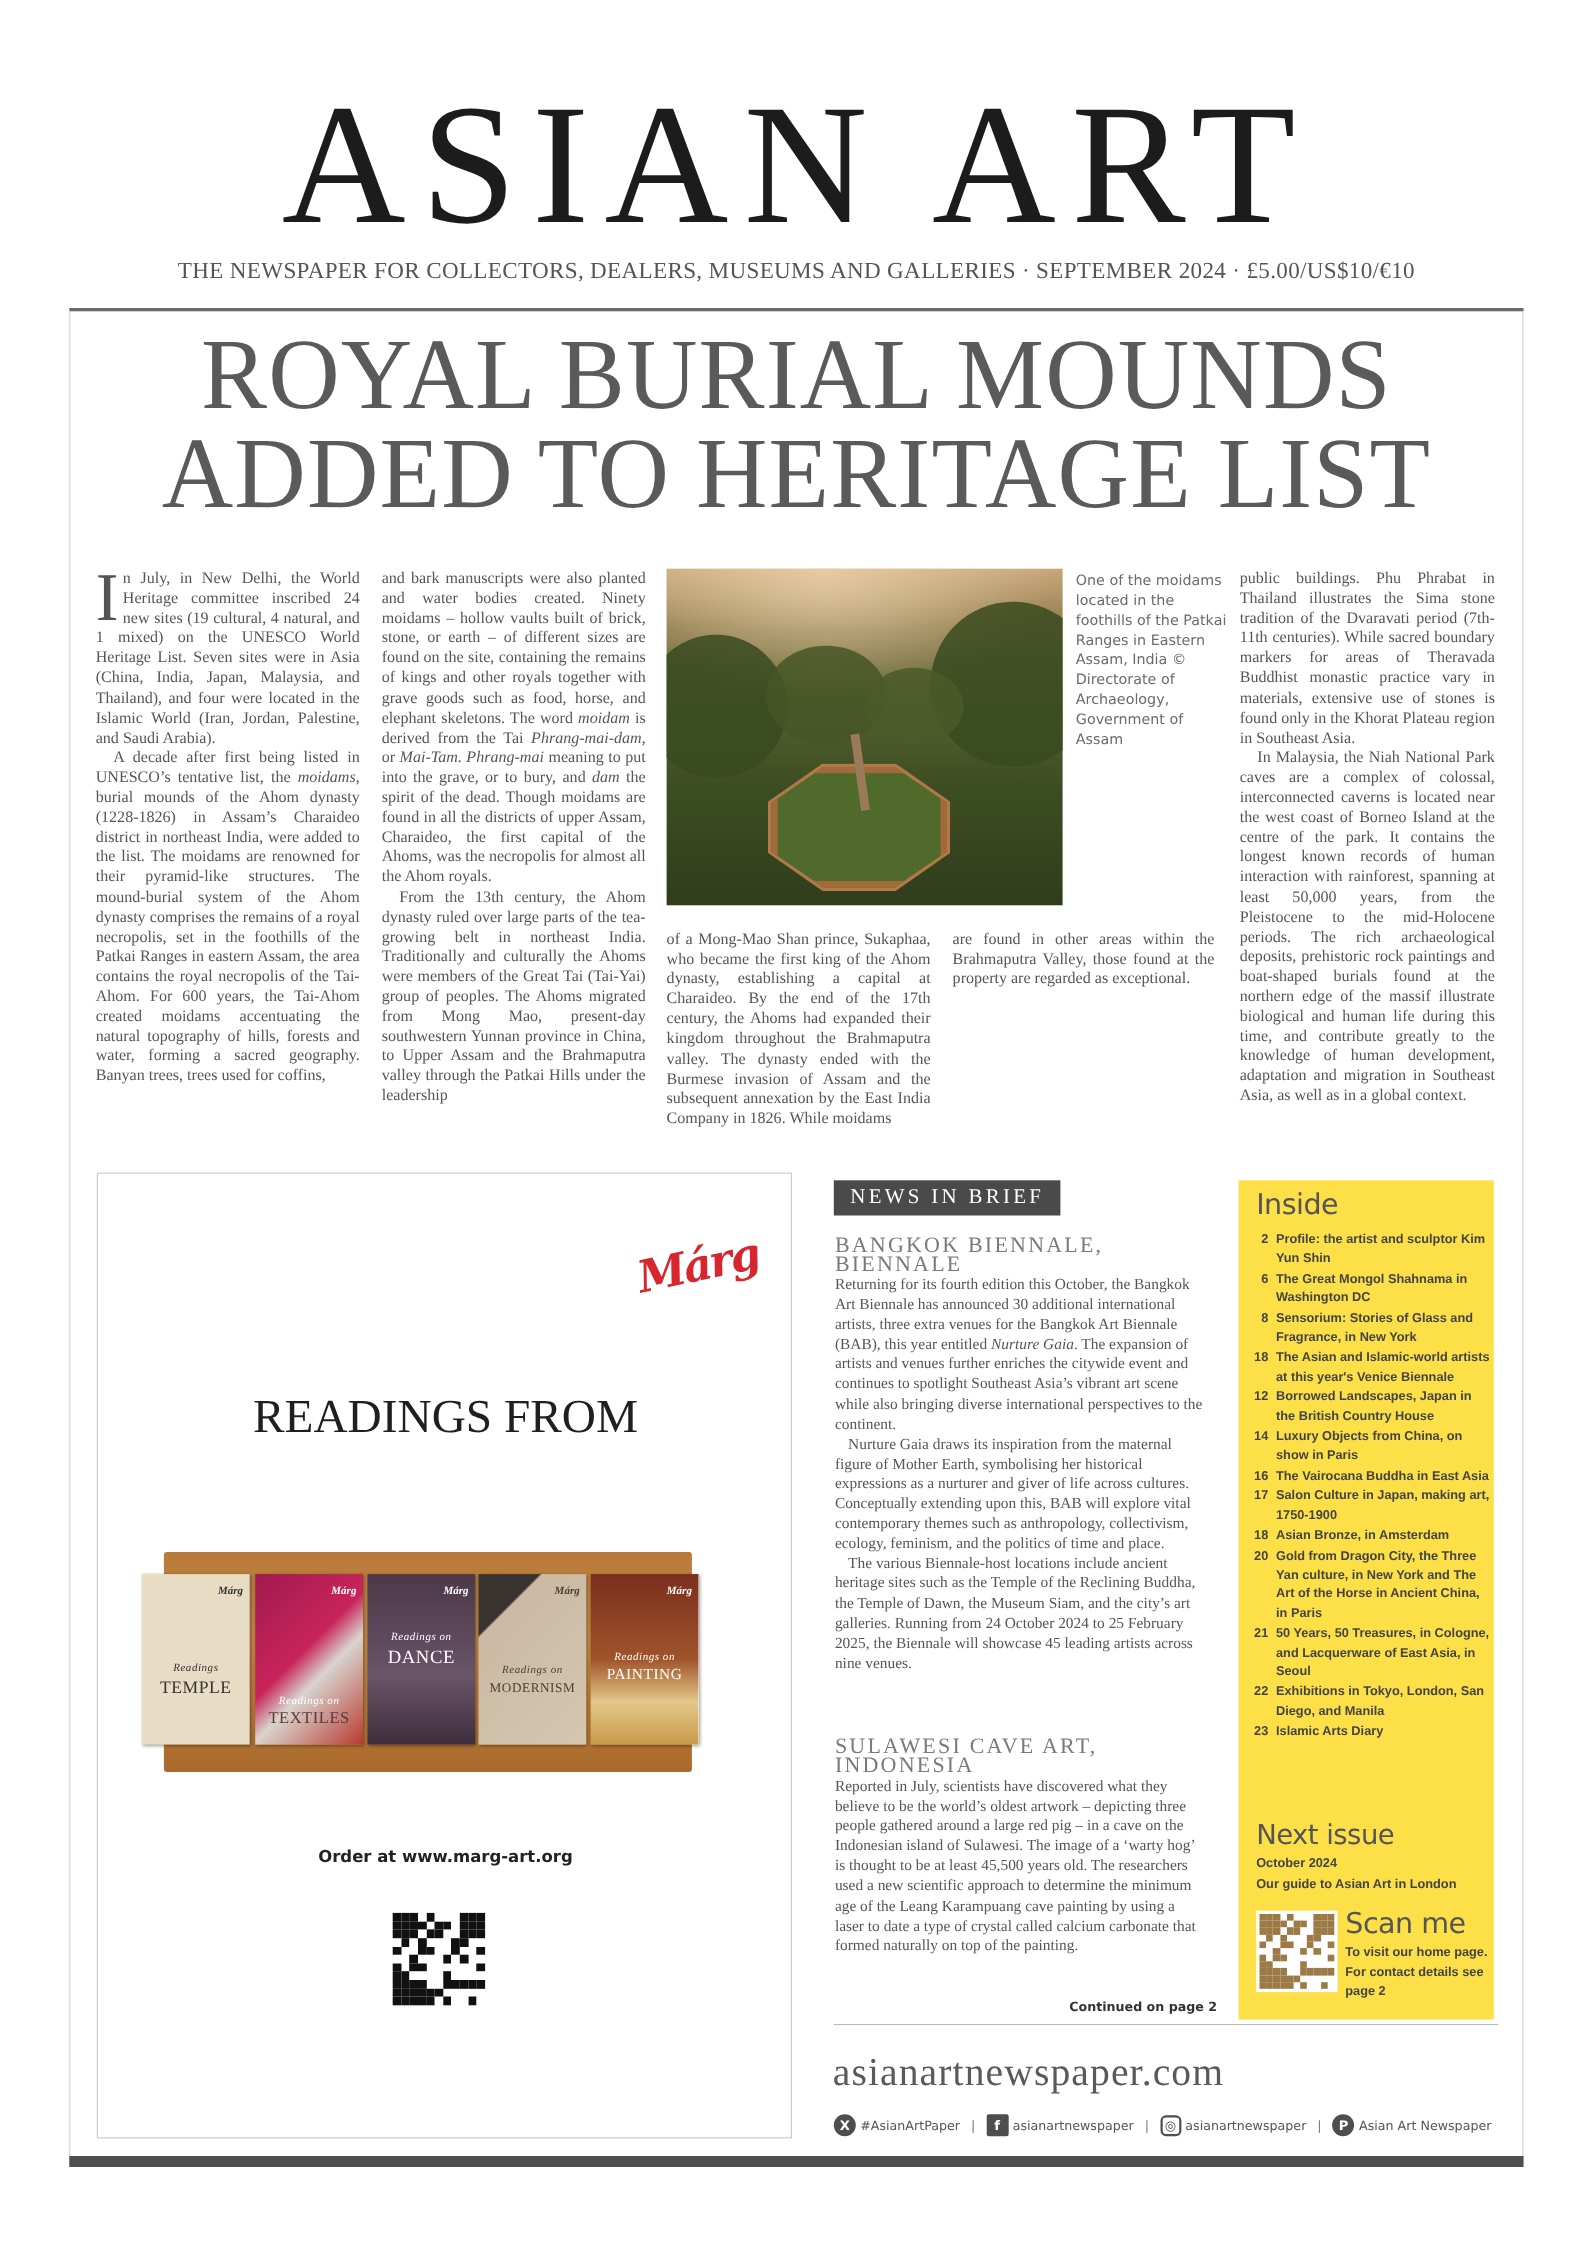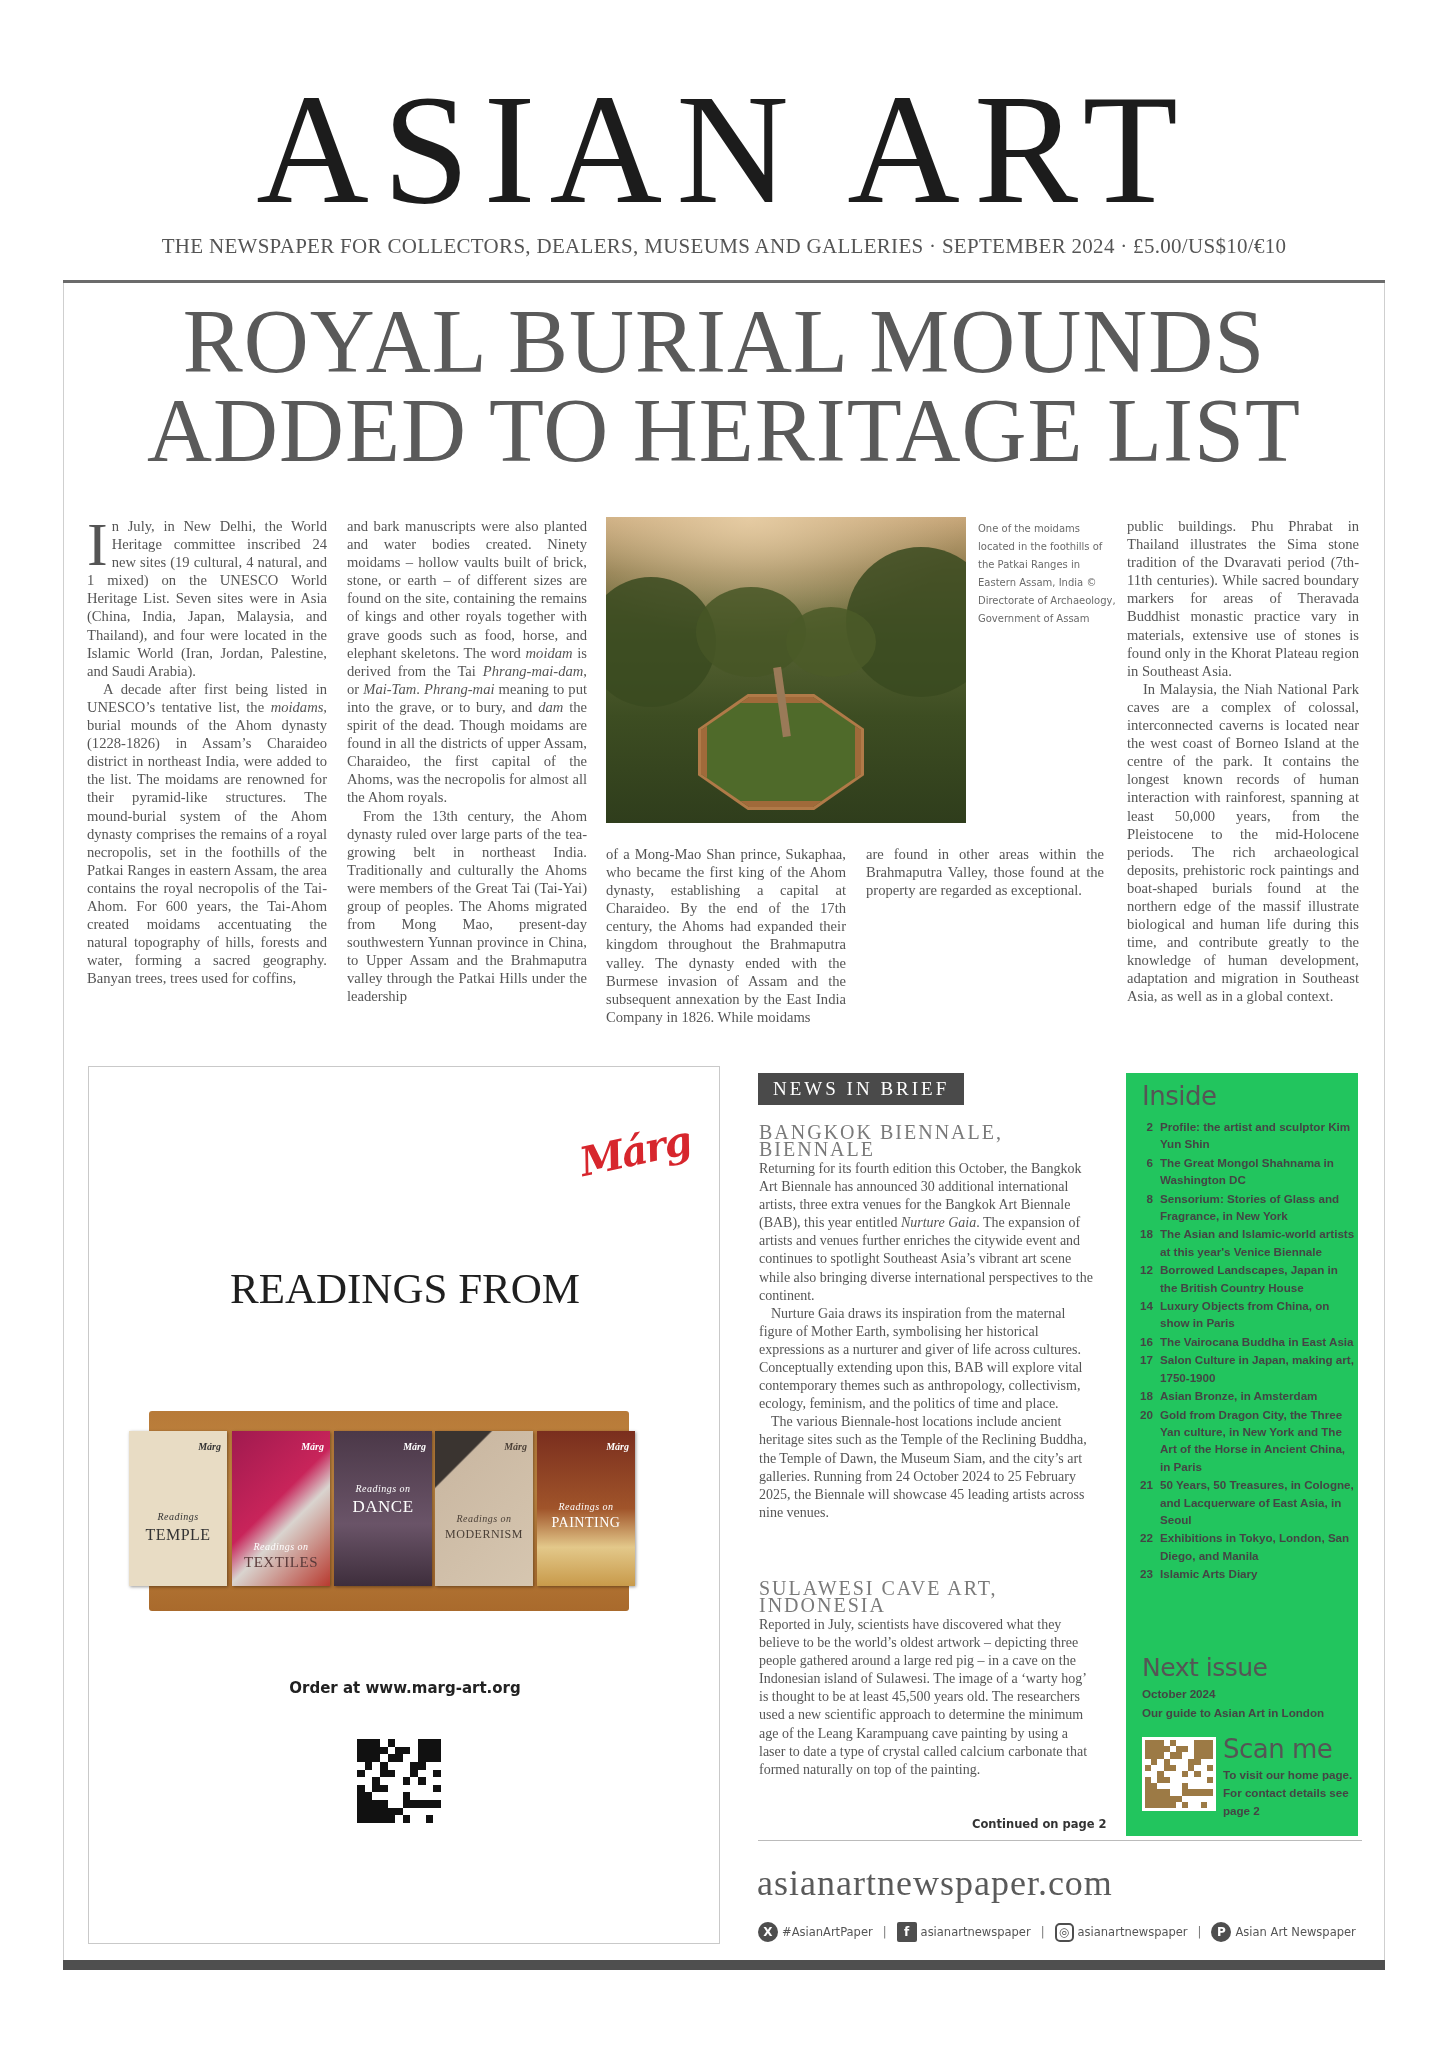--- a/index.html
+++ b/index.html
@@ -34,21 +34,21 @@
     background: radial-gradient(ellipse at 40% 0%, rgba(235,210,170,0.85), rgba(200,170,120,0) 70%); }
   .photo .tree { position: absolute; border-radius: 50%; background: #3a4a20; opacity: 0.85; }
   .photo .mound { position: absolute; left: 95px; top: 180px; width: 160px; height: 110px;
     background: #4f6a2a; clip-path: polygon(30% 0, 70% 0, 100% 30%, 100% 70%, 70% 100%, 30% 100%, 0 70%, 0 30%);
     box-shadow: inset 0 0 0 6px #a06a3a; }
   .photo .mound-border { position: absolute; left: 92px; top: 177px; width: 166px; height: 116px;
     background: #b07a48; clip-path: polygon(30% 0, 70% 0, 100% 30%, 100% 70%, 70% 100%, 30% 100%, 0 70%, 0 30%); }
   .photo .path { position: absolute; left: 172px; top: 150px; width: 8px; height: 70px; background: #9a7a58; transform: rotate(-8deg); }
 
   .caption { position: absolute; left: 978px; top: 520px; width: 140px;
-    font-family: "DejaVu Sans", sans-serif; font-size: 10px; line-height: 18px; color: #6a6a6a; }
+    font-family: "DejaVu Sans", sans-serif; font-size: 13px; line-height: 18px; color: #6a6a6a; }
 
   .col3b { position: absolute; left: 606px; top: 845px; width: 240px; }
   .col4b { position: absolute; left: 866px; top: 845px; width: 238px; }
 
   
   .ad { position: absolute; left: 88px; top: 1066px; width: 632px; height: 878px; border: 1px solid #c9c9c9; background: #fff; }
   .marg-logo { position: absolute; left: 490px; top: 60px; font-family: "DejaVu Serif", serif; font-style: italic;
     font-size: 40px; color: #d7262d; transform: rotate(-12deg); font-weight: bold; letter-spacing: -2px; }
   .ad-title { position: absolute; left: 0; top: 200px; width: 632px; text-align: center; font-family: "Liberation Serif", serif;
     font-size: 43px; line-height: 44px; color: #1f1f1f; }
@@ -79,21 +79,21 @@
     color: #5a5a5a; letter-spacing: 1px; }
   .social { position: absolute; left: 758px; top: 1922px; width: 604px; display: flex; align-items: center;
     font-family: "DejaVu Sans", sans-serif; font-size: 11.5px; color: #555; }
   .social .ic { width: 20px; height: 20px; border-radius: 50%; background: #4e4e4e; color: #fff; display: inline-flex;
     align-items: center; justify-content: center; font-size: 12px; margin-right: 4px; font-weight: bold; }
   .social .ic.sq { border-radius: 2px; }
   .social .ic.ig { background: #fff; color: #4e4e4e; border: 2px solid #4e4e4e; border-radius: 5px; width: 19px; height: 19px; }
   .social .sep { margin: 0 10px; color: #777; }
 
   
-  .inside { position: absolute; left: 1126px; top: 1073px; width: 232px; height: 763px; background: #22c55e; }
+  .inside { position: absolute; left: 1126px; top: 1073px; width: 232px; height: 763px; background: #fde047; }
   .inside-title { position: absolute; left: 16px; top: 8px; font-family: "DejaVu Sans", sans-serif; font-size: 26px;
     color: #555; font-weight: normal; letter-spacing: -0.5px; }
   .inside-list { position: absolute; left: 10px; top: 45px; width: 220px; list-style: none;
     font-family: "Liberation Sans", sans-serif; font-size: 11.6px; line-height: 17.4px; color: #444; font-weight: bold; }
   .inside-list li { display: flex; margin-bottom: 1px; }
   .inside-list .pg { width: 24px; text-align: right; padding-right: 7px; flex-shrink: 0; }
   .next-title { position: absolute; left: 16px; top: 580px; font-family: "DejaVu Sans", sans-serif; font-size: 25px; color: #555; letter-spacing: -0.5px; }
   .next-date { position: absolute; left: 16px; top: 614px; font-family: "Liberation Sans", sans-serif; font-size: 11.6px; font-weight: bold; color: #444; }
   .next-desc { position: absolute; left: 16px; top: 633px; font-family: "Liberation Sans", sans-serif; font-size: 11.6px; font-weight: bold; color: #444; }
   .scan-title { position: absolute; left: 97px; top: 661px; font-family: "DejaVu Sans", sans-serif; font-size: 26px; color: #555; letter-spacing: -0.5px; }

